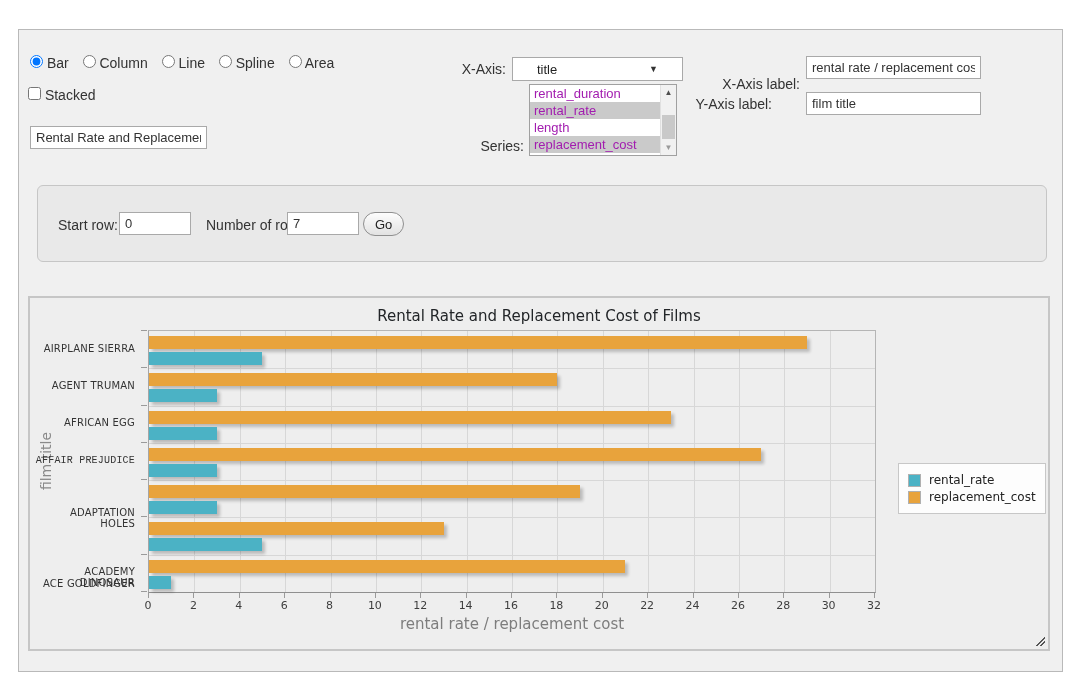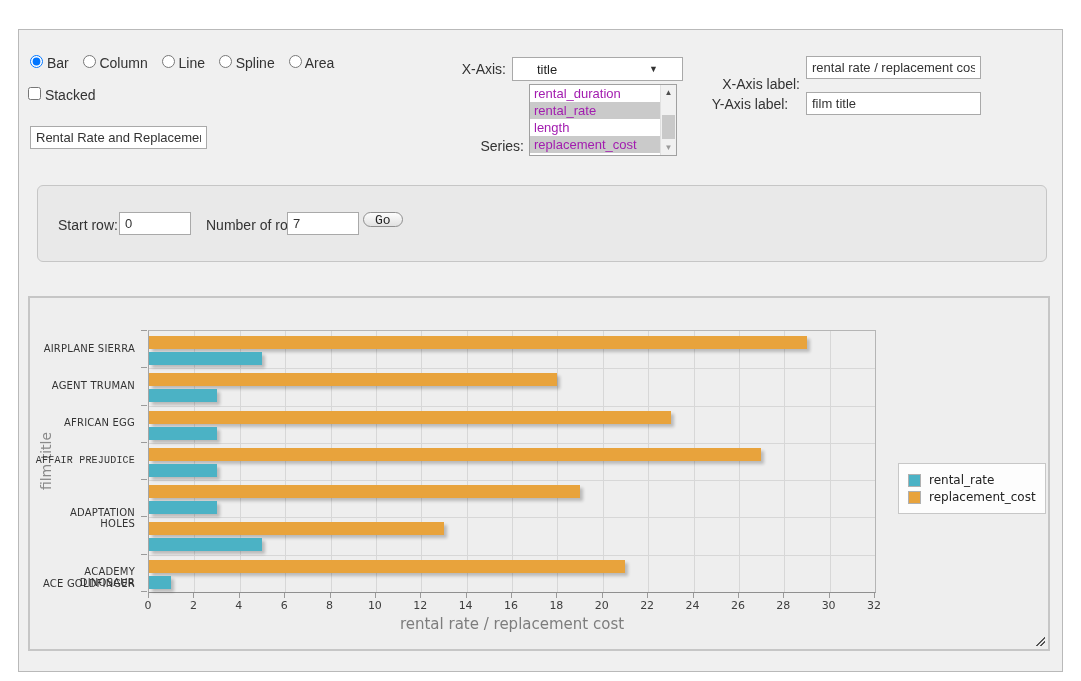--- a/index.html
+++ b/index.html
@@ -41,23 +41,23 @@
   .sb-btn { position:absolute; left:0; width:15px; height:15px; background:#f1f1f1;
             display:flex; align-items:center; justify-content:center; font-size:8px; }
   .sb-up { top:0; color:#4e4e4e; }
   .sb-down { bottom:0; color:#9a9a9a; }
   .sb-thumb { position:absolute; left:1px; top:30px; width:13px; height:24px; background:#c9c9c9; }
 
   
   .rows-panel { position:absolute; left:37px; top:185px; width:1010px; height:77px;
                 background:#e9e9e9; border:1px solid #c6c6c6; border-radius:6px; }
   .rows-panel .lbl { position:absolute; }
-  .go-btn { position:absolute; left:325px; top:26px; height:15px; padding:0 11px;
+  .go-btn { position:absolute; left:325px; top:26px; height:24px; padding:0 11px;
             font-size:13px; color:#222; border:1px solid #8f8f8f; border-radius:12px;
-            background:linear-gradient(#fdfdfd,#e2e2e2); font-family:Liberation Mono, monospace; }
+            background:linear-gradient(#fdfdfd,#e2e2e2); font-family:Liberation Sans, sans-serif; }
 
   
   .chart-box { position:absolute; left:28px; top:296px; width:1022px; height:355px;
                background:#eee; border:2px solid #c6c6c6; font-family:"DejaVu Sans",sans-serif; }
   .chart-title { position:absolute; left:0; top:9px; width:100%; text-align:center;
                  font-size:15px; color:#222528; }
   .plot { position:absolute; left:118px; top:32px; width:728px; height:263px;
           border:1px solid #b5b5b5; border-bottom-color:#8f8f8f; border-left-color:#a5a5a5; }
   .vgrid { position:absolute; top:0; width:1px; height:100%; background:#d7d7d7; }
   .hgrid { position:absolute; left:0; width:100%; height:1px; background:#d7d7d7; }
@@ -116,32 +116,33 @@
       </div>
     <div class="list-scrollbar">
       <div class="sb-btn sb-up">▲</div>
       <div class="sb-thumb"></div>
       <div class="sb-btn sb-down">▼</div>
     </div>
   </div>
 
   <span class="lbl right-lbl" style="left:700px; top:60px; width:100px;margin-top:16px;">X-Axis label:</span>
   <input type="text" style="position: absolute; left: 806px; top: 56px; width: 175px;" value="rental rate / replacement cost">
-  <span class="lbl right-lbl" style="left:700px; top:96px; width:100px;text-align:center;">Y-Axis label:</span>
+  <span class="lbl right-lbl" style="left:672px; top:96px; width:100px;">Y-Axis label:</span>
   <input type="text" style="position: absolute; left: 806px; top: 92px; width: 175px;" value="film title">
 
   <div class="rows-panel">
     <span class="lbl" style="left:20px; top:31px;">Start row:</span>
     <input type="text" style="position: absolute; left: 81px; top: 26px; width: 72px;" value="0">
     <span class="lbl" style="left:168px; top:31px;">Number of rows:</span>
     <input type="text" style="position: absolute; left: 249px; top: 26px; width: 72px;" value="7">
     <button class="go-btn">Go</button>
   </div>
 
   <div class="chart-box">
+    <div class="chart-title">Rental Rate and Replacement Cost of Films</div>
     <div class="yaxis-title">film title</div>
     <div class="plot" id="plot">
         <div class="vgrid" style="left: 45.375px;"></div>
         <div class="vgrid" style="left: 90.75px;"></div>
         <div class="vgrid" style="left: 136.125px;"></div>
         <div class="vgrid" style="left: 181.5px;"></div>
         <div class="vgrid" style="left: 226.875px;"></div>
         <div class="vgrid" style="left: 272.25px;"></div>
         <div class="vgrid" style="left: 317.625px;"></div>
         <div class="vgrid" style="left: 363px;"></div>

